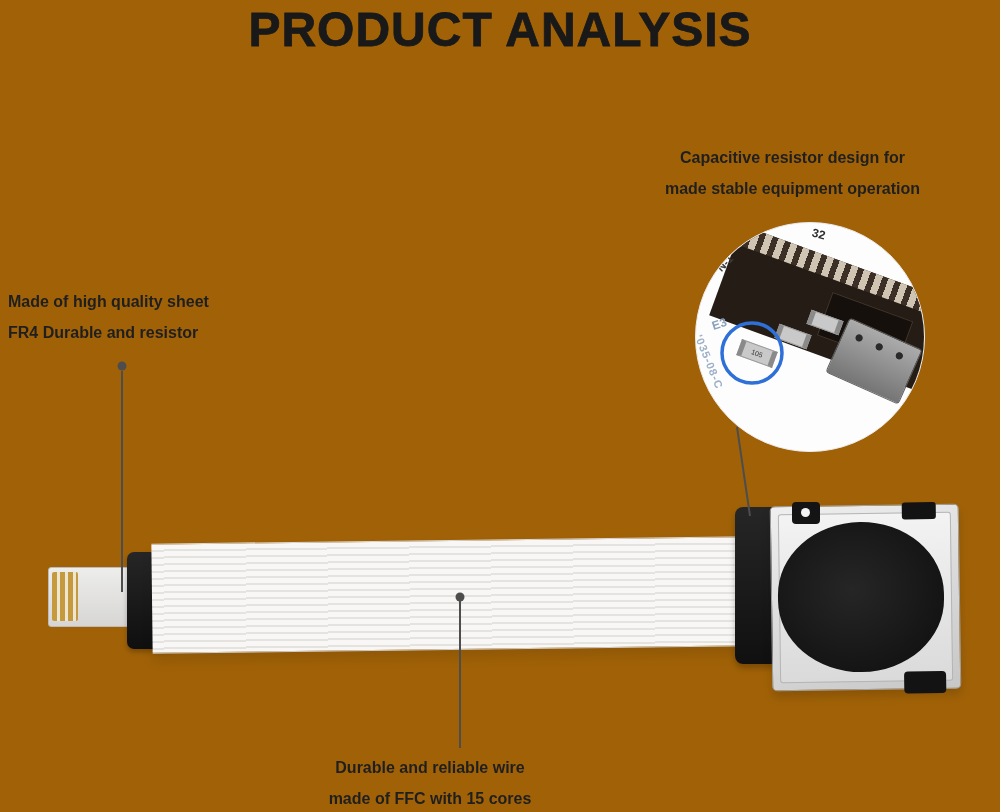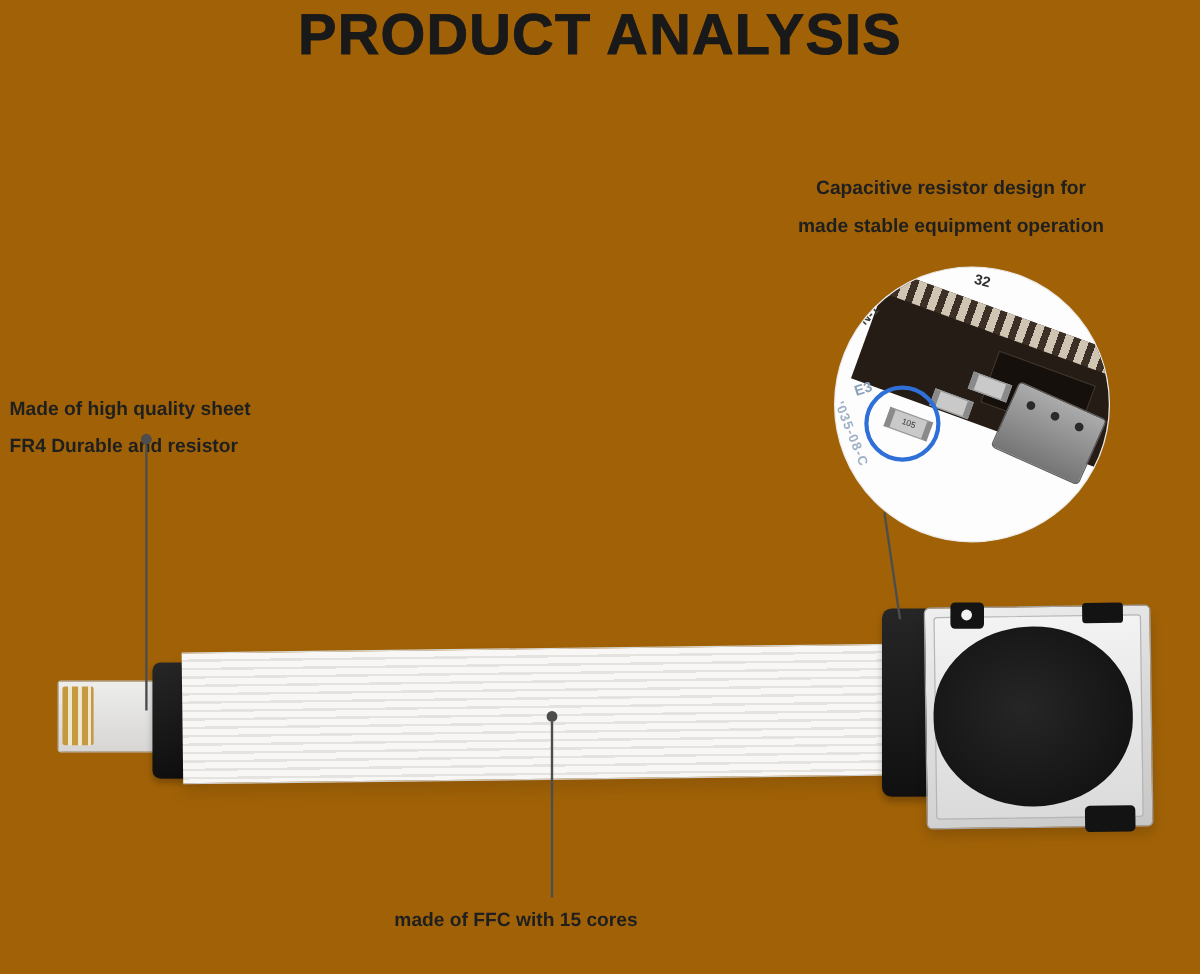--- a/index.html
+++ b/index.html
@@ -7,21 +7,21 @@
           font-family:"Liberation Sans",sans-serif;color:#1f1f1f;}
 
   
   .title{position:absolute;top:2px;left:0;width:100%;margin:0;text-align:center;
          font-size:48px;font-weight:800;letter-spacing:1px;color:#191919;
          -webkit-text-stroke:0.8px #191919;}
 
   
   .callout{position:absolute;font-weight:700;font-size:16px;line-height:31px;color:#1f1f1f;}
   .callout-cap{left:585px;top:142px;width:415px;text-align:center;}
-  .callout-fr4{left:8px;top:286px;width:340px;text-align:left;margin-top:40px;}
+  .callout-fr4{left:8px;top:286px;width:340px;text-align:left;}
   .callout-ffc{left:230px;top:752px;width:400px;text-align:center;}
 
   
   .inset{position:absolute;left:695px;top:222px;width:228px;height:228px;border-radius:50%;
          background:#fdfdfd;border:1px solid #ececec;overflow:hidden;}
   .pcb{position:absolute;left:46px;top:2px;width:240px;height:96px;background:#251c16;
        transform:rotate(20deg);transform-origin:0 0;}
   .pcb-pads{position:absolute;left:0;top:0;width:100%;height:20px;
             background:repeating-linear-gradient(90deg,#cfc5b2 0 7px,#3b2f26 7px 13px);}
   .pcb-chip{position:absolute;left:108px;top:32px;width:84px;height:44px;background:#16100c;border:1px solid #40362c;}
@@ -131,16 +131,17 @@
 
   <svg class="leaders" width="1000" height="812" viewBox="0 0 1000 812">
     <circle cx="122" cy="366" r="4.5" fill="#4d4d4d"></circle>
     <line x1="122" y1="371" x2="122" y2="592" stroke-width="2" stroke="#4d4d4d"></line>
     <circle cx="460" cy="597" r="4.5" fill="#4d4d4d"></circle>
     <line x1="460" y1="601" x2="460" y2="748" stroke-width="2" stroke="#4d4d4d"></line>
     <line x1="737" y1="427" x2="750" y2="516" stroke-width="2" stroke="#4d4d4d"></line>
   </svg>
 
   <div class="callout callout-ffc">
+    <div>Durable and reliable wire</div>
     <div>made of FFC with 15 cores</div>
   </div>
 
 </div>
 
 </body></html>

